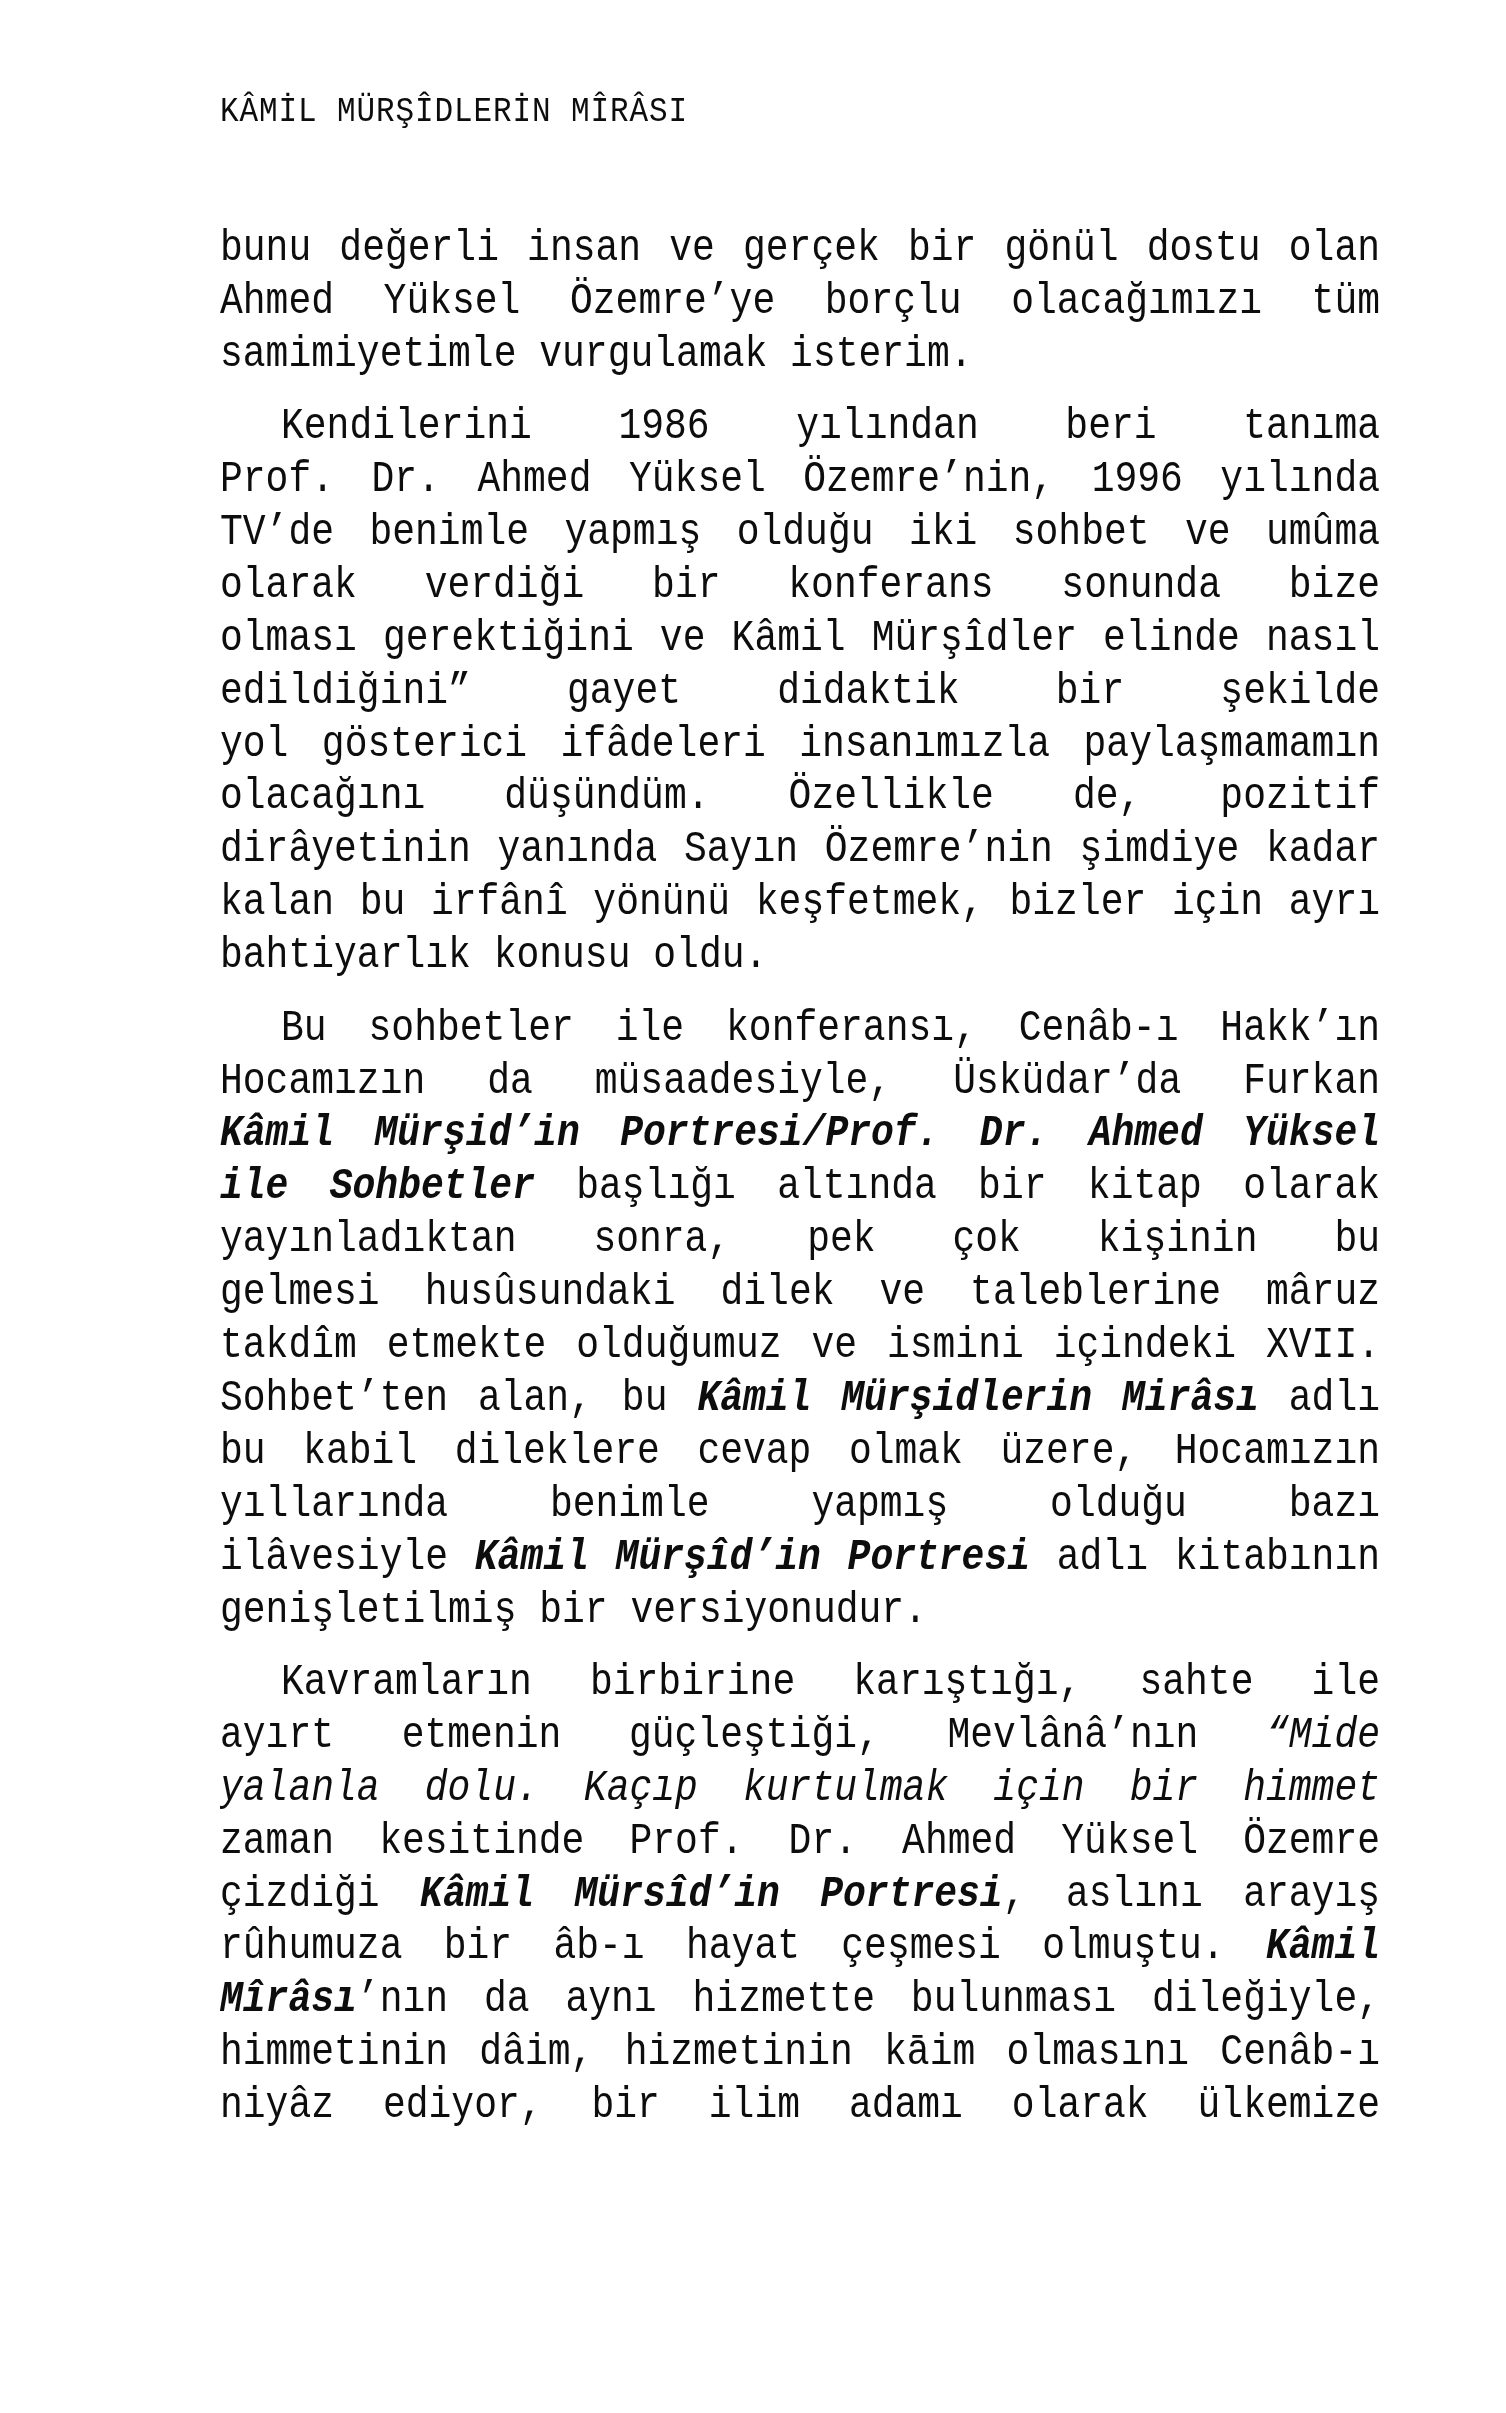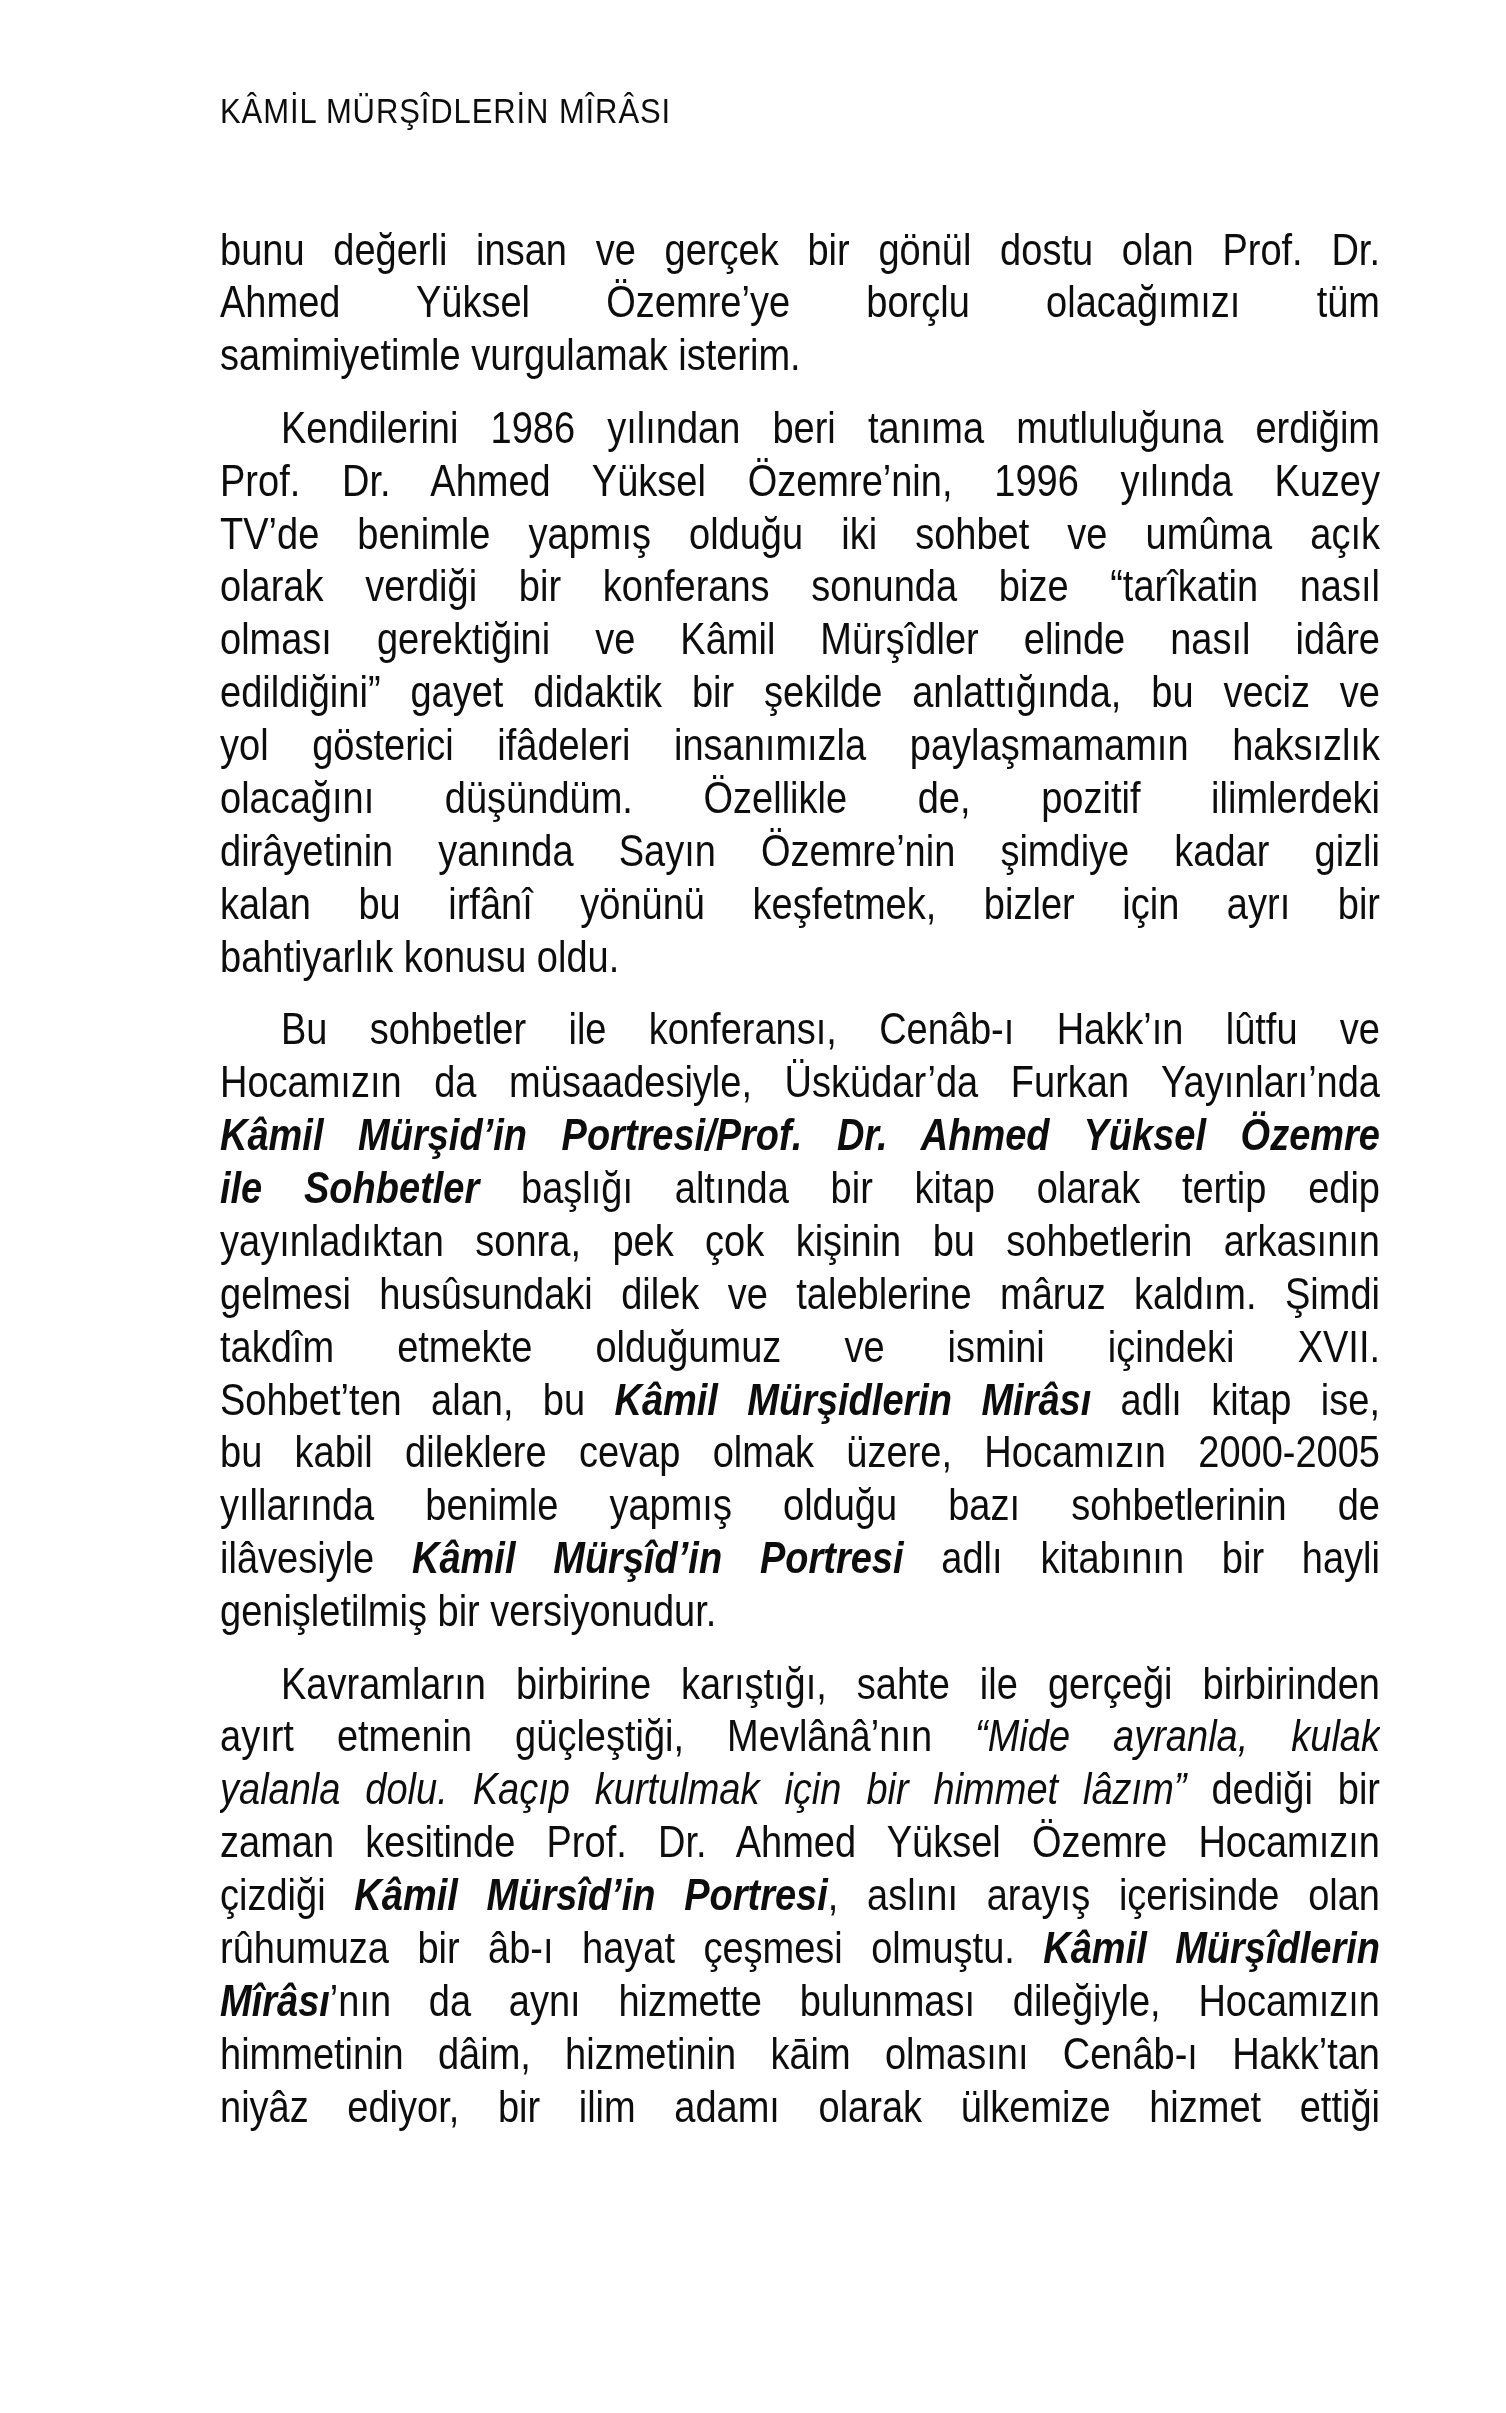--- a/index.html
+++ b/index.html
@@ -6,21 +6,21 @@
     margin: 0;
     padding: 0;
     background: #ffffff;
   }
   .page {
     position: relative;
     width: 1507px;
     height: 2413px;
     background: #ffffff;
     overflow: hidden;
-    font-family: Liberation Sans, sans-serif;
+    font-family: Liberation Mono, monospace;
     color: #0d0d0d;
   }
   
   .content {
     position: absolute;
     top: 0;
     left: 0;
     width: 1507px;
     transform: scaleY(1.15);
     transform-origin: top left;

